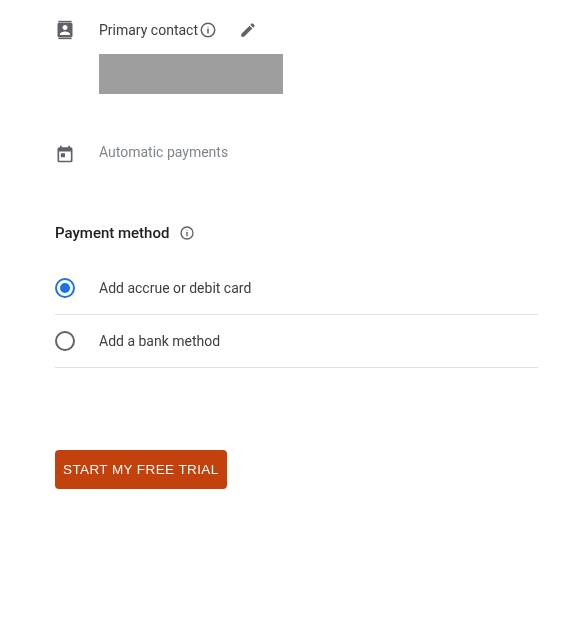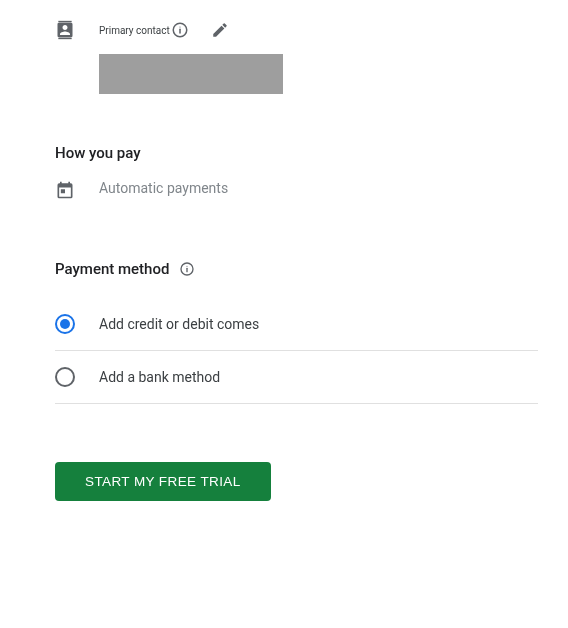--- a/index.html
+++ b/index.html
@@ -8,21 +8,21 @@
     font-size: 14px;
     color: #202124;
     background: #fff;
     width: 568px;
     padding: 20px 30px 40px 55px;
   }
   .section { margin-bottom: 30px; }
   .row { display: flex; align-items: center; }
   .icon-col { width: 44px; flex-shrink: 0; display: flex; align-items: center; }
   .contact-row .label {
-    font-size: 10px;
+    font-size: 14px;
     color: #3c4043;
   }
   .icon-btn {
     width: 20px; height: 20px;
     display: inline-flex; align-items: center; justify-content: center;
     color: #5f6368;
     margin-right: 20px;
     cursor: pointer;
   }
   .redacted {
@@ -79,23 +79,23 @@
     background: #1a73e8;
     border-radius: 50%;
   }
   .option-label {
     margin-left: 24px;
     font-size: 14px;
     color: #3c4043;
   }
   .primary-btn {
     display: inline-block;
-    margin-top: 28px;
-    padding: 12px 30px;
-    background: #15803d;
+    margin-top: 52px;
+    padding: 12px 8px;
+    background: #c2410c;
     color: #fff;
     font-size: 13.5px;
     font-weight: 500;
     letter-spacing: 0.4px;
     border: none;
     border-radius: 4px;
     cursor: pointer;
     text-transform: uppercase;
   }
   svg { display: block; }
@@ -129,21 +129,20 @@
       <svg width="18" height="18" viewBox="0 0 24 24" fill="#5f6368">
         <path d="M3 17.25V21h3.75L17.81 9.94l-3.75-3.75L3 17.25zM20.71 7.04a1 1 0 0 0 0-1.41l-2.34-2.34a1 1 0 0 0-1.41 0l-1.83 1.83 3.75 3.75 1.83-1.83z"></path>
       </svg>
     </span>
   </div>
   <div class="redacted"></div>
 </div>
 
 
 <div class="section" style="margin-top:50px;">
-  <h3 class="section-title">How you pay</h3>
   <div class="pay-row">
     <div class="icon-col">
       <span>
         <svg width="20" height="20" viewBox="0 0 24 24" fill="#5f6368">
           <path d="M19 4h-1V2h-2v2H8V2H6v2H5a2 2 0 0 0-2 2v14a2 2 0 0 0 2 2h14a2 2 0 0 0 2-2V6a2 2 0 0 0-2-2zm0 16H5V9h14v11zM7 11h5v5H7z"></path>
         </svg>
       </span>
     </div>
     <div>
       <div class="pay-label">Automatic payments</div>
@@ -159,21 +158,21 @@
       <svg width="16" height="16" viewBox="0 0 24 24" fill="none" stroke="#5f6368" stroke-width="2">
         <circle cx="12" cy="12" r="9"></circle>
         <line x1="12" y1="11" x2="12" y2="16" stroke-linecap="round"></line>
         <circle cx="12" cy="8" r="0.8" fill="#5f6368" stroke="none"></circle>
       </svg>
     </span>
   </div>
 
   <div class="option-row">
     <div class="radio checked"></div>
-    <span class="option-label">Add credit or debit comes</span>
+    <span class="option-label">Add accrue or debit card</span>
   </div>
 
   <div class="option-row">
     <div class="radio unchecked"></div>
     <span class="option-label">Add a bank method</span>
   </div>
 </div>
 
 <button class="primary-btn">START MY FREE TRIAL</button>
 

